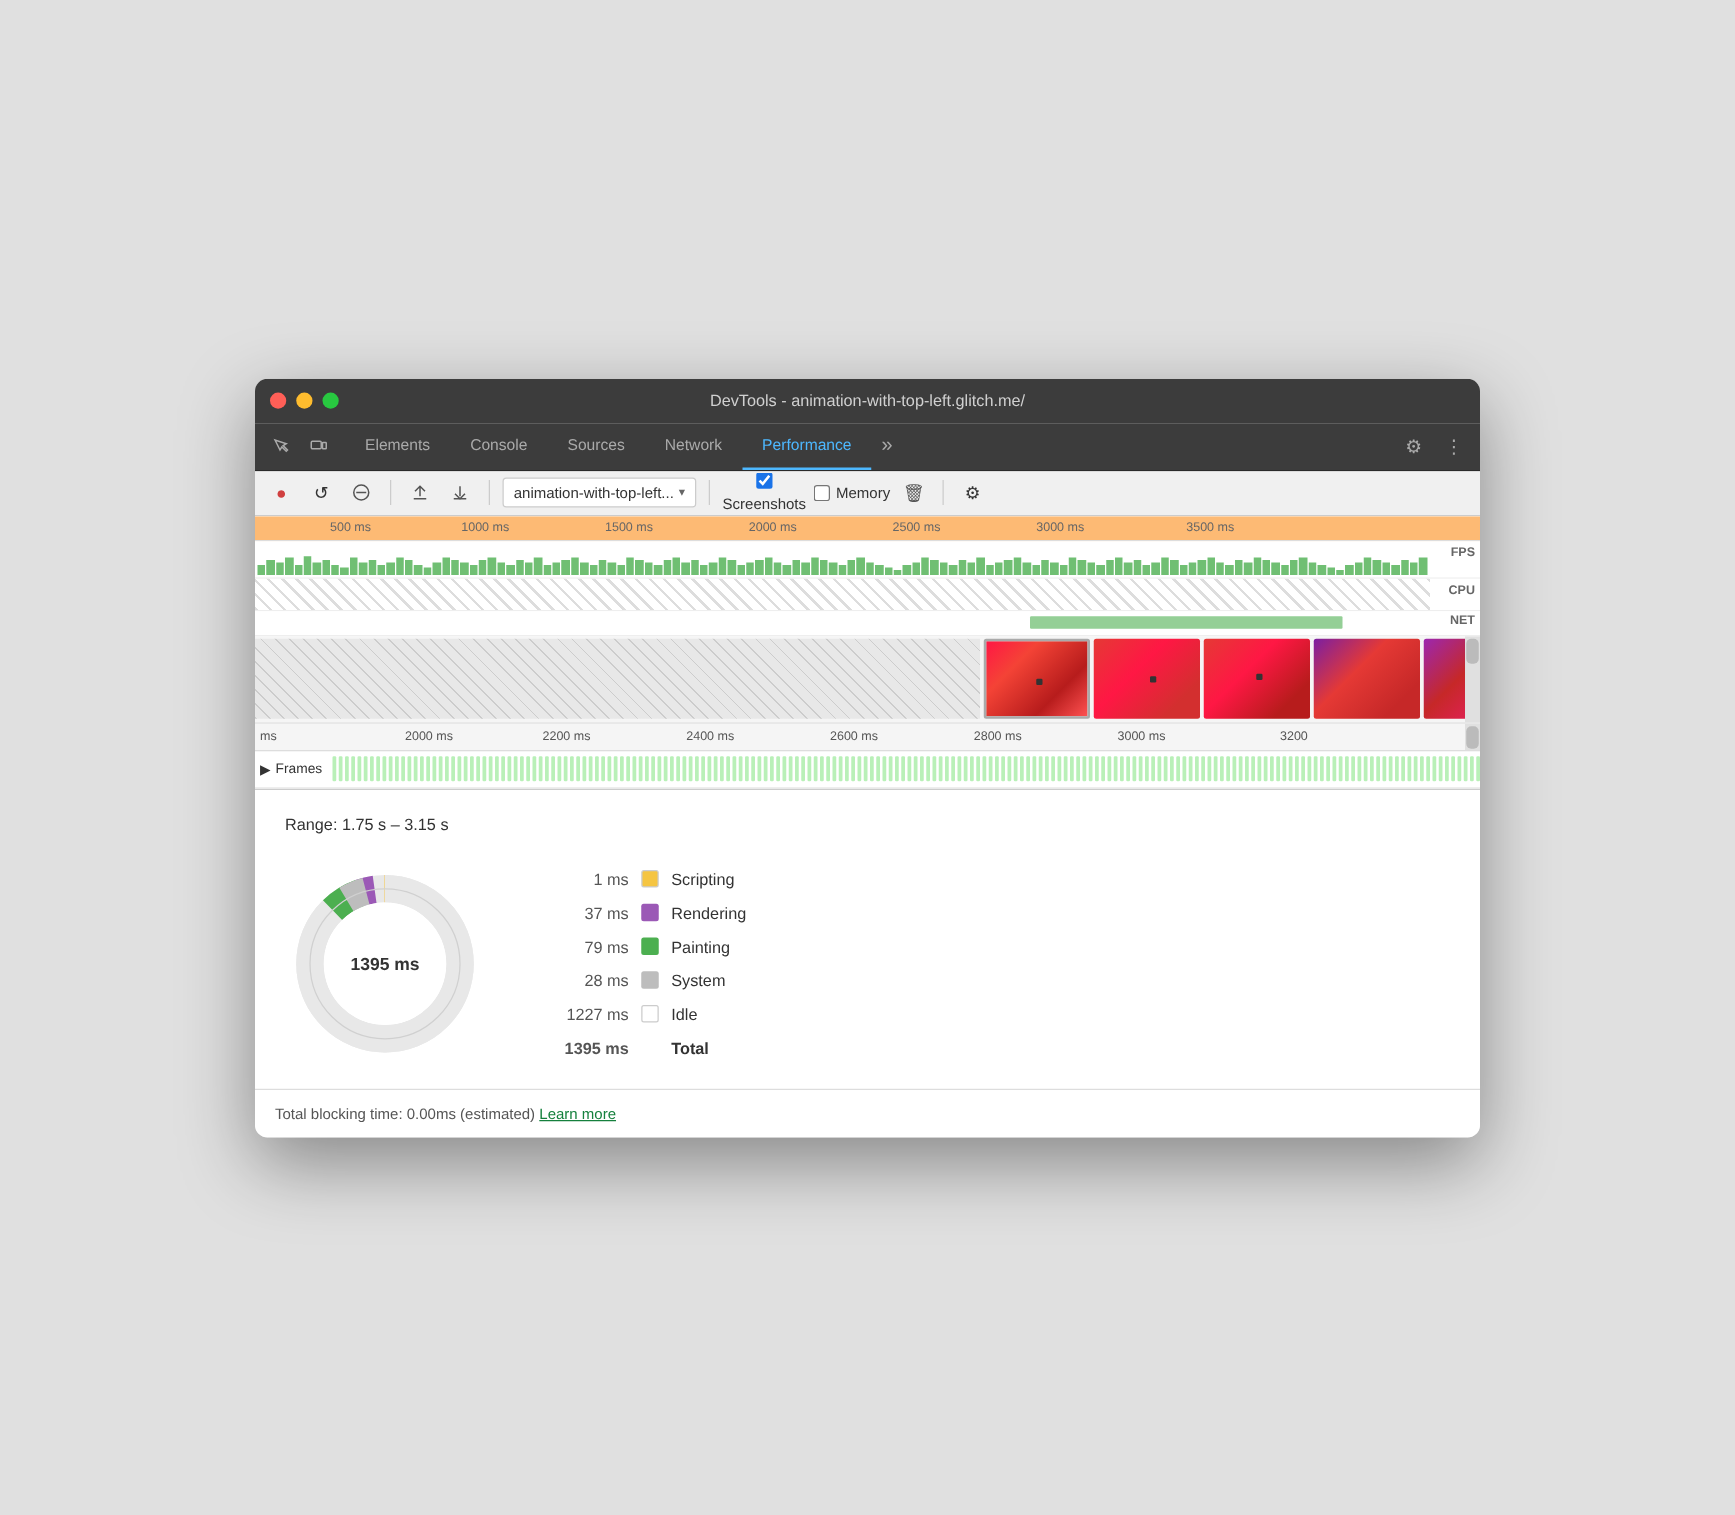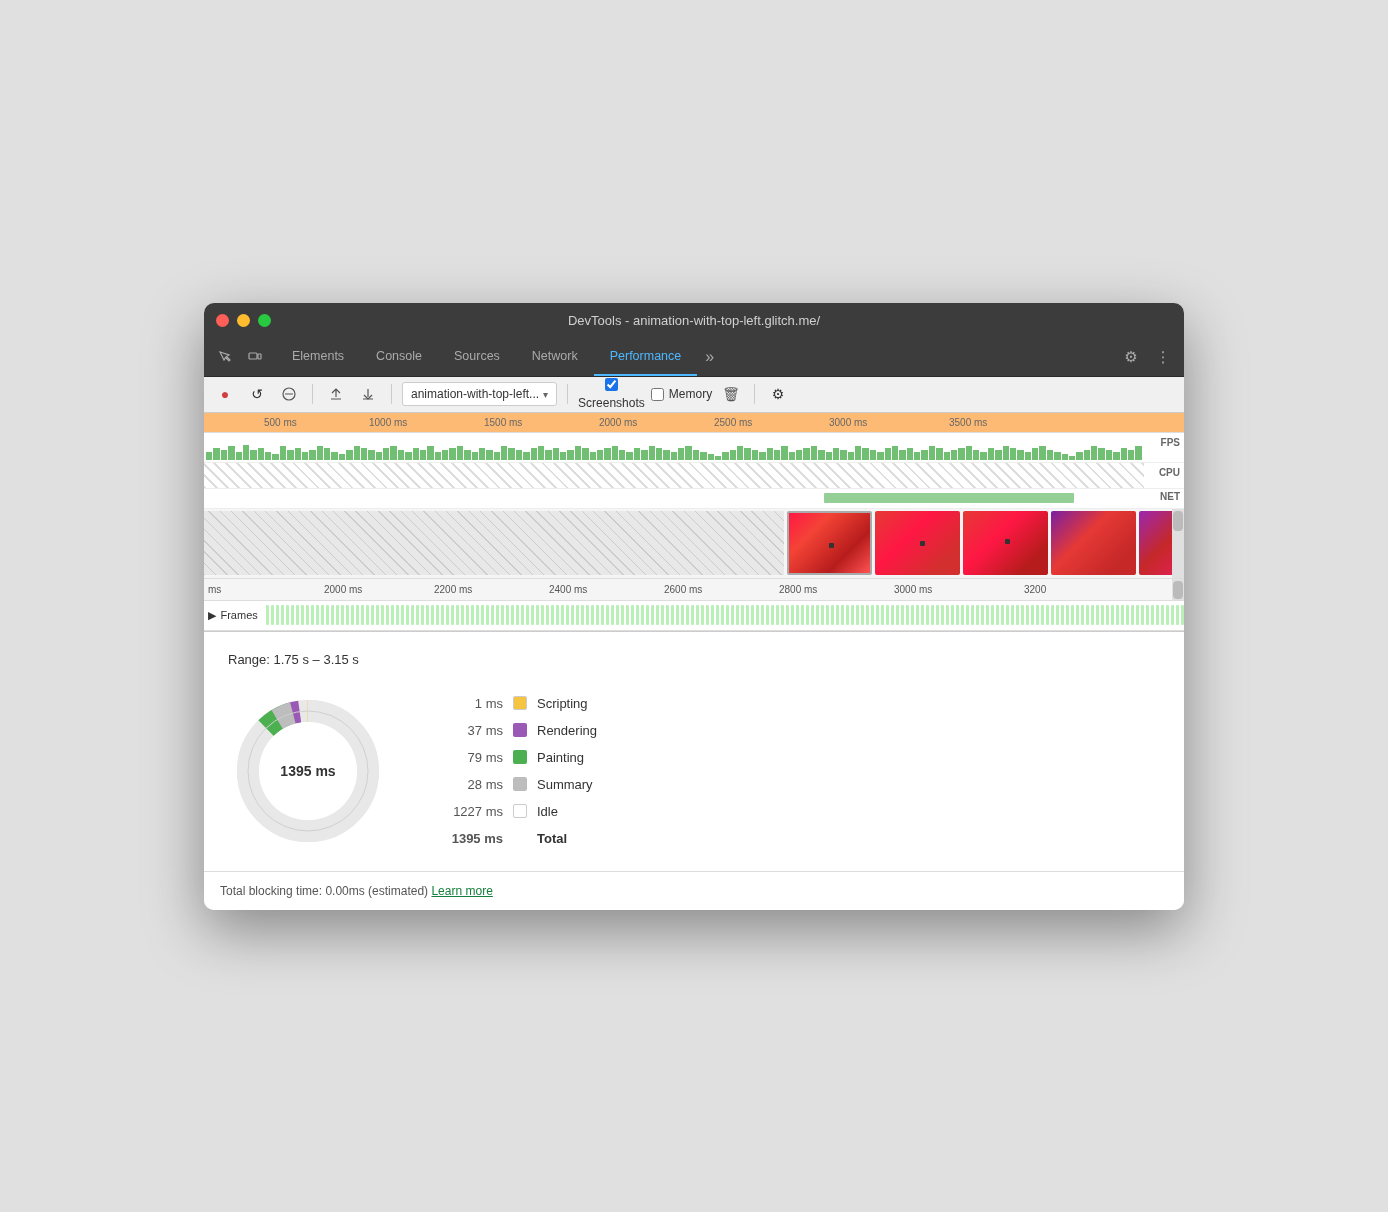--- a/index.html
+++ b/index.html
@@ -977,21 +977,21 @@
             <span class="legend-label">Rendering</span>
           </div>
           <div class="legend-row">
             <span class="legend-value">79 ms</span>
             <div class="legend-swatch" style="background:#4caf50;"></div>
             <span class="legend-label">Painting</span>
           </div>
           <div class="legend-row">
             <span class="legend-value">28 ms</span>
             <div class="legend-swatch" style="background:#bdbdbd;"></div>
-            <span class="legend-label">Summary</span>
+            <span class="legend-label">System</span>
           </div>
           <div class="legend-row">
             <span class="legend-value">1227 ms</span>
             <div class="legend-swatch" style="background:#fff;border:1px solid #ccc;"></div>
             <span class="legend-label">Idle</span>
           </div>
           <div class="legend-row legend-total">
             <span class="legend-value legend-total">1395 ms</span>
             <div style="width:14px;"></div>
             <span class="legend-label legend-total">Total</span>

